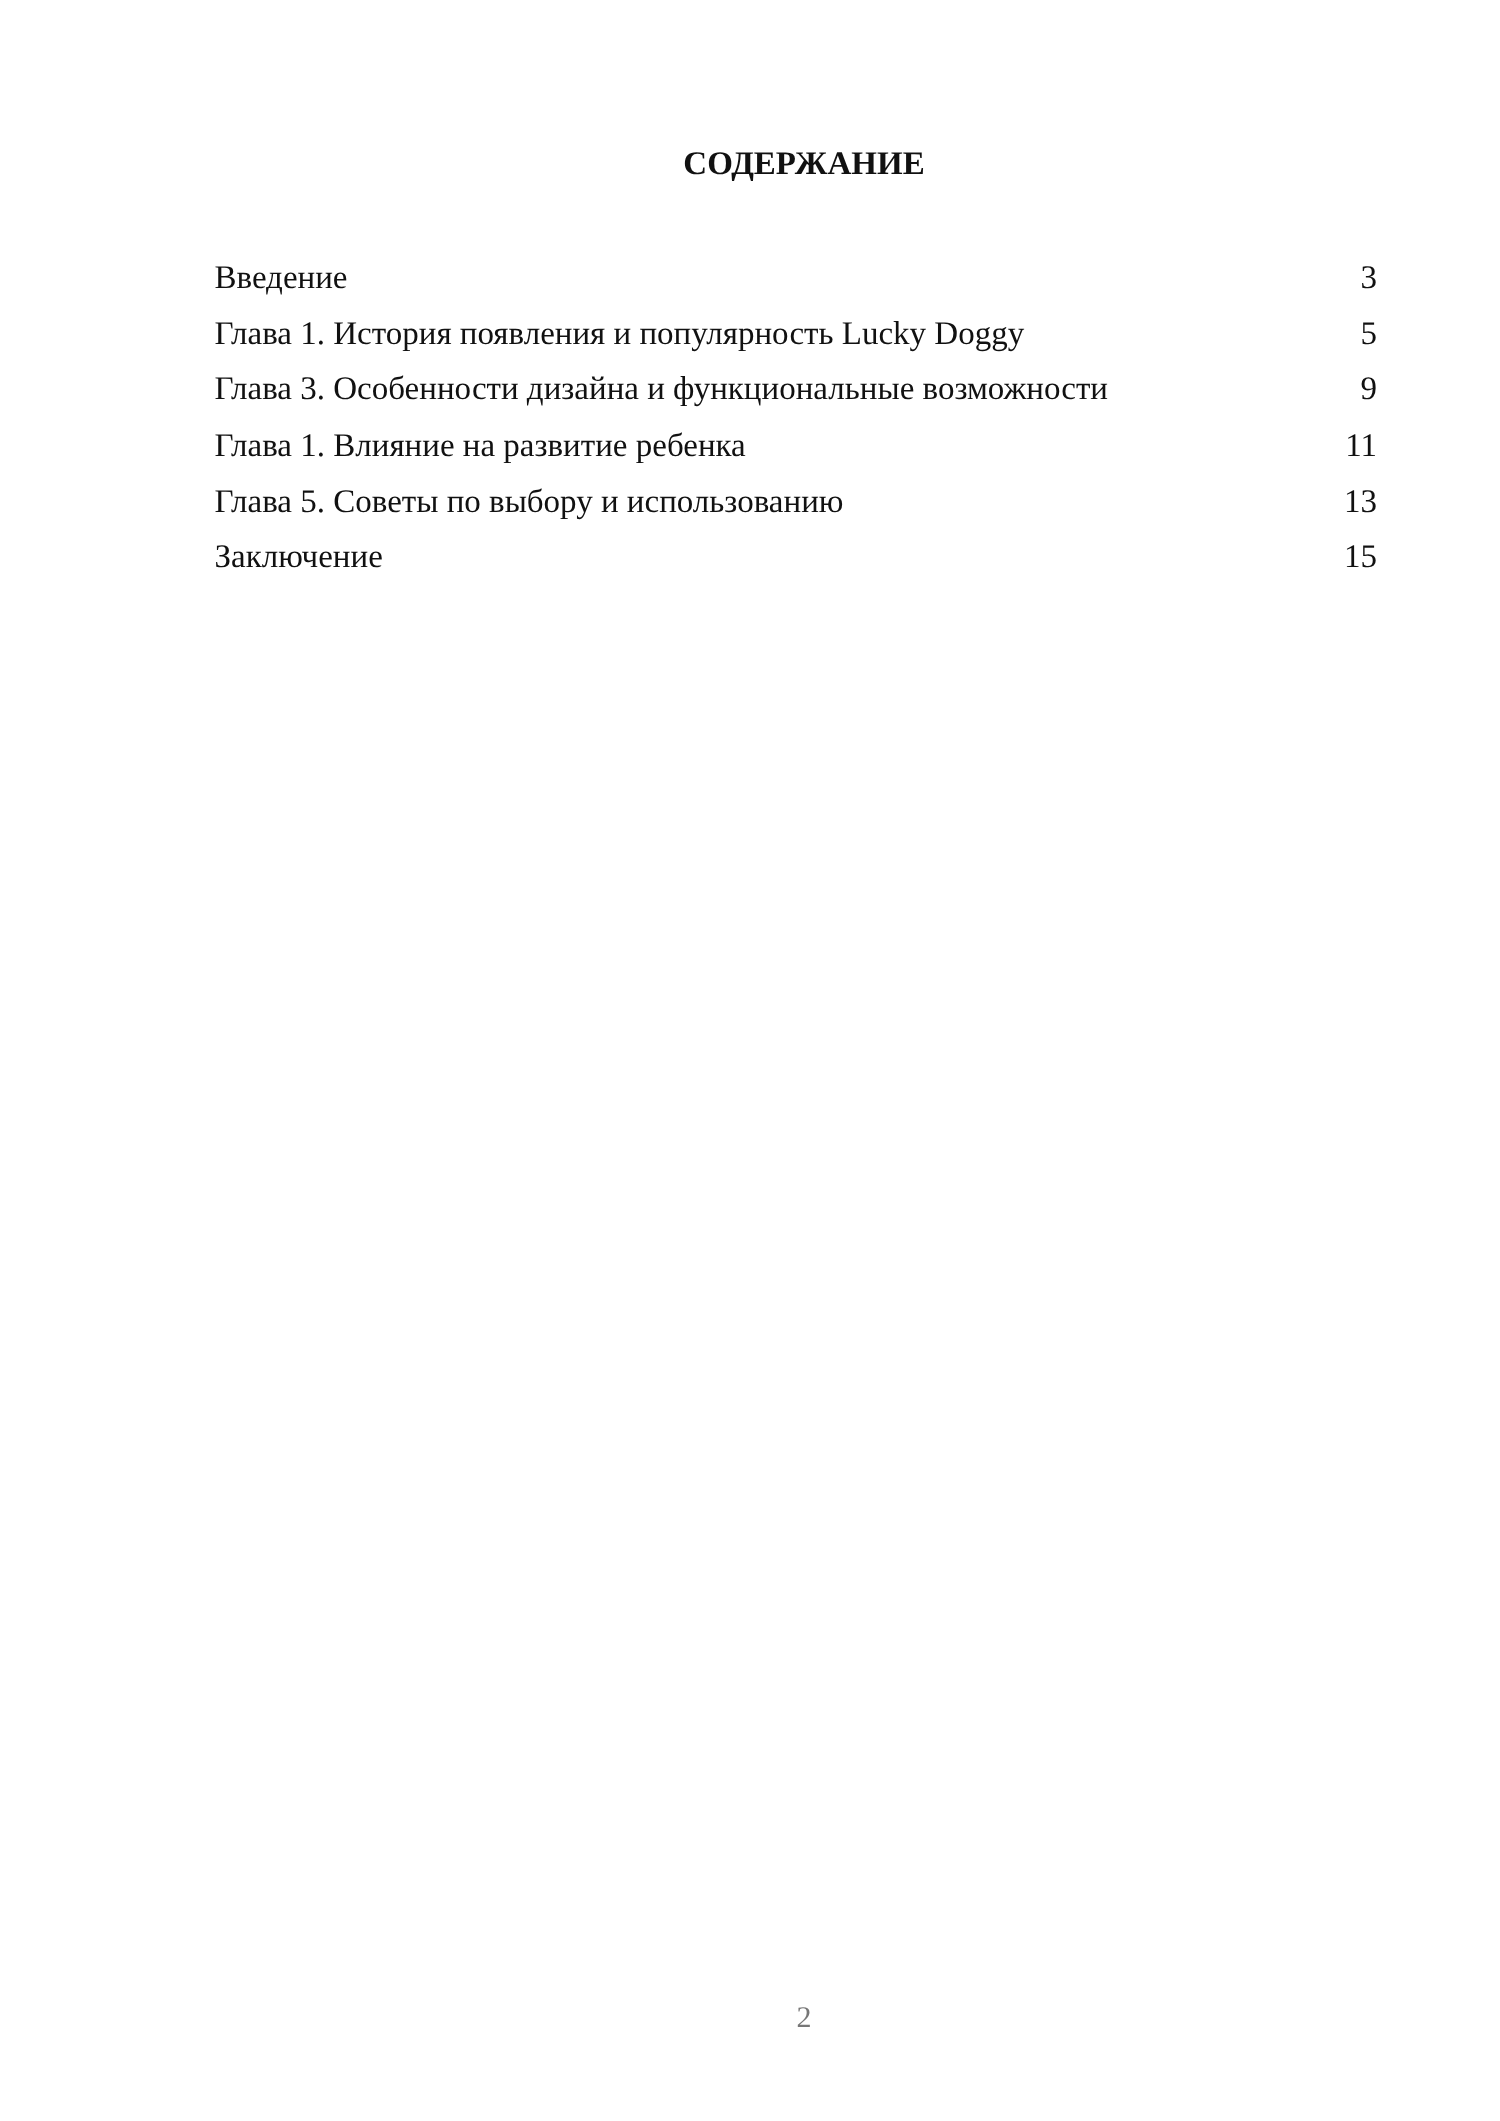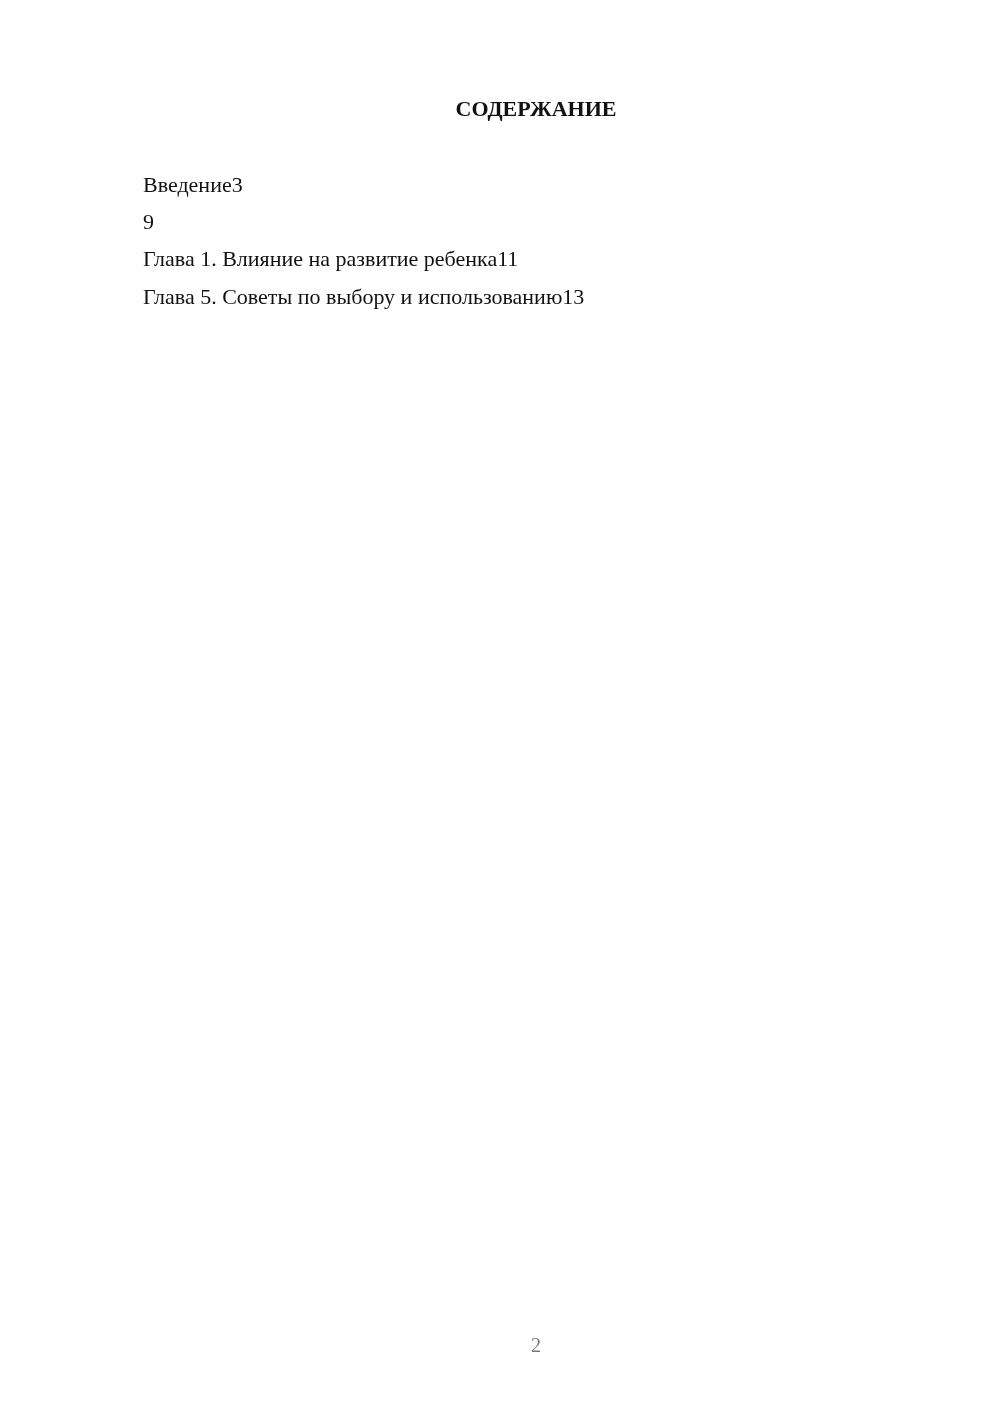--- a/index.html
+++ b/index.html
@@ -1,43 +1,52 @@
 <!DOCTYPE html>
 <html><head>
   <meta charset="utf-8">
   <style>
     html, body { margin: 0; padding: 0; background: #ffffff; }
     body { width: 1000px; height: 1414px; position: relative; overflow: hidden;
            font-family: "Liberation Serif", "DejaVu Serif", serif; color: #111111; }
     .title { position: absolute; top: 96px; left: 0; width: 1072px; text-align: center;
              font-weight: bold; font-size: 22px; letter-spacing: 0px; }
     .toc { position: absolute; top: 170px; left: 143px; width: 775px; }
-    .toc-row { display: flex; align-items: baseline;
+    .toc-row { display: flex; justify-content: space-between; align-items: baseline;
                height: 37.2px; font-size: 22px; line-height: 30px; }
     .page-num { position: absolute; top: 1334px; left: 0; width: 1072px; text-align: center;
                 font-size: 20px; color: #777777; }
   </style>
 </head>
 <body>
 
 <div>
   <div class="title">СОДЕРЖАНИЕ</div>
 
   <div class="toc">
     <div class="toc-row">
       <span>Введение</span>
       <span>3</span>
     </div>
     <div class="toc-row">
+      <span>Глава 1. История появления и популярность Lucky Doggy</span>
+      <span>5</span>
+    </div>
+    <div class="toc-row">
+      <span>Глава 3. Особенности дизайна и функциональные возможности</span>
       <span>9</span>
     </div>
     <div class="toc-row">
       <span>Глава 1. Влияние на развитие ребенка</span>
       <span>11</span>
     </div>
     <div class="toc-row">
       <span>Глава 5. Советы по выбору и использованию</span>
       <span>13</span>
     </div>
+    <div class="toc-row">
+      <span>Заключение</span>
+      <span>15</span>
+    </div>
   </div>
 
   <div class="page-num">2</div>
 </div>
 
 </body></html>

